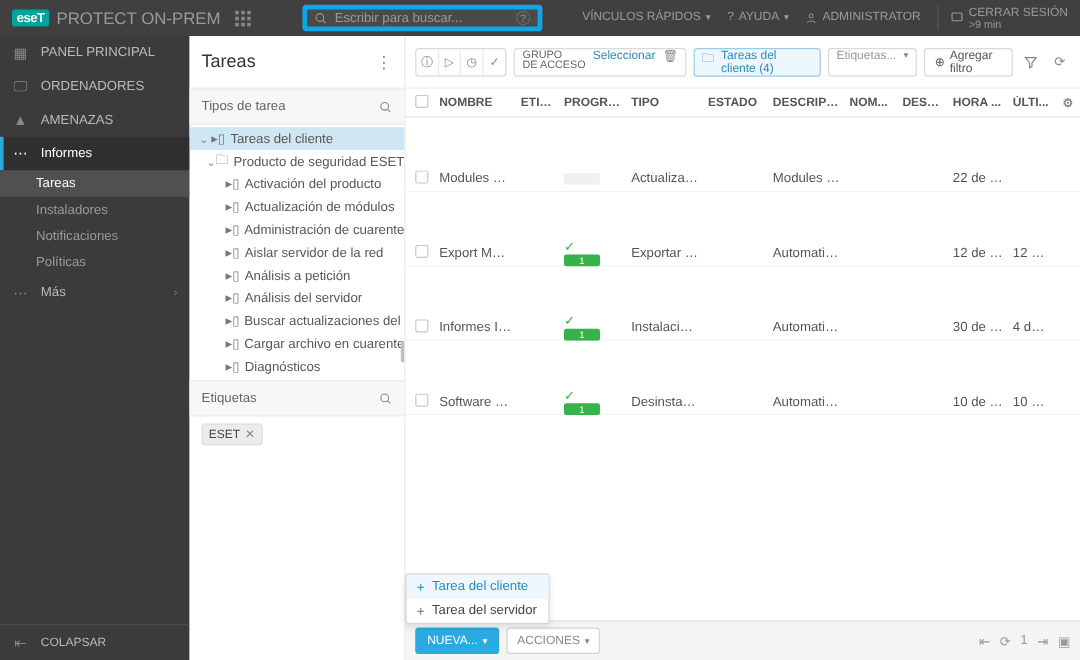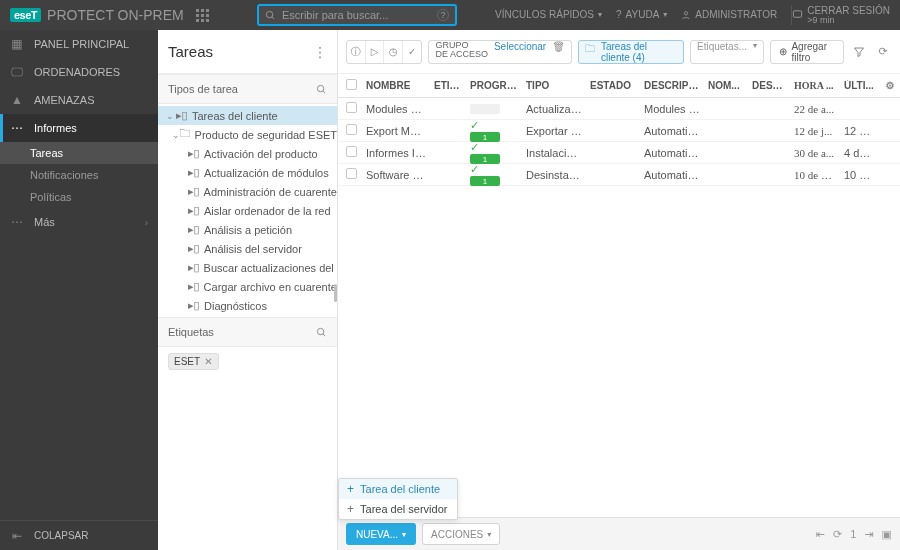--- a/index.html
+++ b/index.html
@@ -6,26 +6,26 @@
 body { font-family: -apple-system, BlinkMacSystemFont, "Segoe UI", Arial, sans-serif; font-size: 12px; color: #444; background: #fff; overflow: hidden; width: 900px; height: 550px; }
 
 
 .hdr { height: 30px; background: #404040; display: flex; align-items: center; color: #ccc; }
 .brand { display: flex; align-items: center; padding: 0 10px; gap: 6px; }
 .logo { background: #00a49a; color: #fff; font-weight: 700; font-size: 11px; padding: 1px 4px; border-radius: 2px; letter-spacing: -0.5px; }
 .brand-txt { font-size: 14px; color: #9a9a9a; }
 .apps { margin-left: 6px; display: grid; grid-template-columns: repeat(3,3px); grid-template-rows: repeat(3,3px); gap: 2px; }
 .apps span { background: #888; width: 3px; height: 3px; }
 .hdr-center { flex: 1; display: flex; justify-content: center; }
-.search { width: 200px; height: 22px; background: #4a4a4a; border: 2px solid #0ea5e9; border-radius: 3px; display: flex; align-items: center; padding: 0 6px; color: #9a9a9a; font-size: 11px; }
+.search { width: 200px; height: 22px; background: #4a4a4a; border: 4px solid #0ea5e9; border-radius: 3px; display: flex; align-items: center; padding: 0 6px; color: #9a9a9a; font-size: 11px; }
 .search .sico { margin-right: 6px; }
 .search .q { margin-left: auto; border: 1px solid #666; border-radius: 50%; width: 12px; height: 12px; display: flex; align-items: center; justify-content: center; font-size: 9px; }
 .hdr-right { display: flex; align-items: center; gap: 14px; padding-right: 10px; font-size: 10px; }
 .hdr-item { color: #9a9a9a; display: flex; align-items: center; gap: 4px; }
-.sess { border-left: 1px solid #555; line-height: 1.1; justify-content: flex-end; }
+.sess { border-left: 1px solid #555; padding-left: 10px; line-height: 1.1; justify-content: flex-end; }
 .sess .t { font-size: 9px; }
 
 
 .shell { display: flex; height: calc(100% - 30px); }
 .side { width: 165px; background: #3b3b3b; display: flex; flex-direction: column; color: #bbb; }
 .side-item { display: flex; align-items: center; height: 30px; padding: 0 10px; gap: 10px; font-size: 11px; cursor: pointer; }
 .side-item.big { height: 28px; }
 .side-item.sel { background: #303030; color: #fff; border-left: 3px solid #29abe2; padding-left: 7px; }
 .side-item.sub { padding-left: 30px; height: 22px; font-size: 11px; color: #9a9a9a; }
 .side-item.sub.sel2 { background: #505050; color: #fff; }
@@ -69,24 +69,24 @@
 .cell { padding: 0 4px; overflow: hidden; text-overflow: ellipsis; white-space: nowrap; }
 .c-chk { width: 24px; padding-left: 8px; }
 .c-name { width: 68px; }
 .c-tag { width: 36px; }
 .c-prog { width: 56px; }
 .c-type { width: 64px; }
 .c-state { width: 54px; }
 .c-desc { width: 64px; }
 .c-namep { width: 44px; }
 .c-descp { width: 42px; }
-.c-time { width: 50px; font-family: Liberation Serif, serif; }
+.c-time { width: 50px; }
 .c-last { width: 40px; }
 .c-gear { width: 20px; text-align: center; color: #888; }
-.trow { height: 22px; display: flex; align-items: center; font-size: 11px; color: #555; border-bottom: 1px solid #f2f2f2; }
+.trow { height: 22px; display: flex; align-items: center; font-size: 11px; color: #555; border-bottom: 1px solid #f2f2f2; margin-top: 40px; }
 .prog { width: 30px; height: 10px; background: #35b34a; color: #fff; font-size: 8px; display: flex; align-items: center; justify-content: center; border-radius: 2px; }
 .prog.empty { background: #f0f0f0; }
 .check { color: #35b34a; font-size: 11px; }
 .chk { width: 11px; height: 11px; border: 1px solid #c8c8c8; border-radius: 2px; display: inline-block; }
 
 
 .footer { display:flex; align-items:center; height: 30px; background: #f4f4f4; border-top: 1px solid #e0e0e0; padding: 16px 8px; gap: 6px; }
 .btn-new { background: #29abe2; color: #fff; border-radius: 3px; height: 22px; display: flex; align-items: center; padding: 0 10px; font-size: 10px; gap: 4px; }
 .btn-act { border: 1px solid #d3d3d3; background: #fff; border-radius: 3px; height: 22px; display: flex; align-items: center; padding: 0 8px; font-size: 10px; color: #888; gap: 4px; }
 .foot-right { margin-left: auto; display:flex; gap:8px; color:#999; font-size:11px; align-items:center;}
@@ -176,20 +176,23 @@
         <span>AMENAZAS</span>
       </div>
   <div class="side-item sel big">
         <span class="ico" style="color:#fff;">⋯</span>
         <span>Informes</span>
       </div>
   <div class="side-item sub sel2">
         <span>Tareas</span>
       </div>
   <div class="side-item sub">
+        <span>Instaladores</span>
+      </div>
+  <div class="side-item sub">
         <span>Notificaciones</span>
       </div>
   <div class="side-item sub">
         <span>Políticas</span>
       </div>
   <div class="side-item big">
         <span class="ico">⋯</span>
         <span>Más</span>
         <span style="margin-left:auto;font-size:10px;color:#777;">›</span>
       </div>
@@ -232,21 +235,21 @@
     <div class="tree-item ind2">
           <span class="tico">▸▯</span>
           <span>Actualización de módulos</span>
         </div>
     <div class="tree-item ind2">
           <span class="tico">▸▯</span>
           <span>Administración de cuarentena</span>
         </div>
     <div class="tree-item ind2">
           <span class="tico">▸▯</span>
-          <span>Aislar ordenador de la red</span>
+          <span>Aislar servidor de la red</span>
         </div>
     <div class="tree-item ind2">
           <span class="tico">▸▯</span>
           <span>Análisis a petición</span>
         </div>
     <div class="tree-item ind2">
           <span class="tico">▸▯</span>
           <span>Análisis del servidor</span>
         </div>
     <div class="tree-item ind2">

